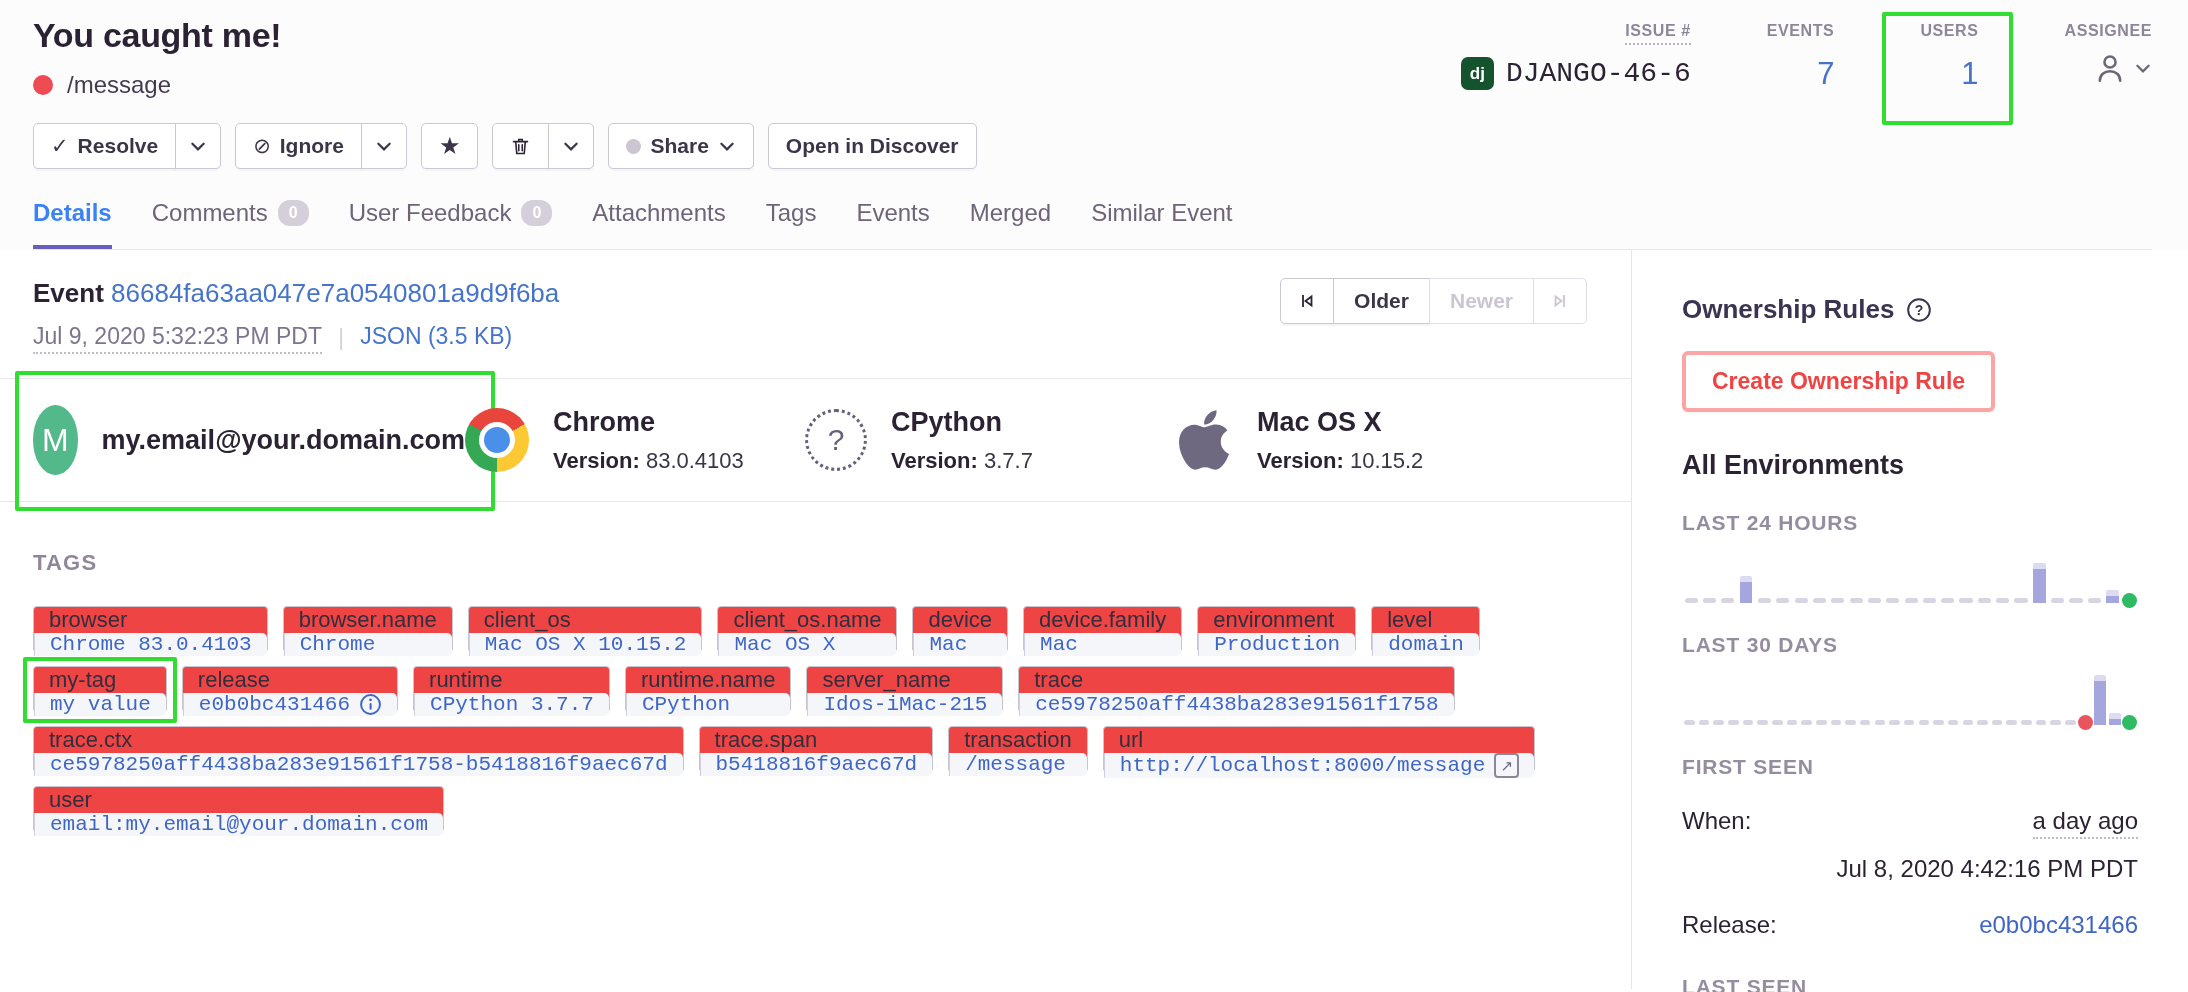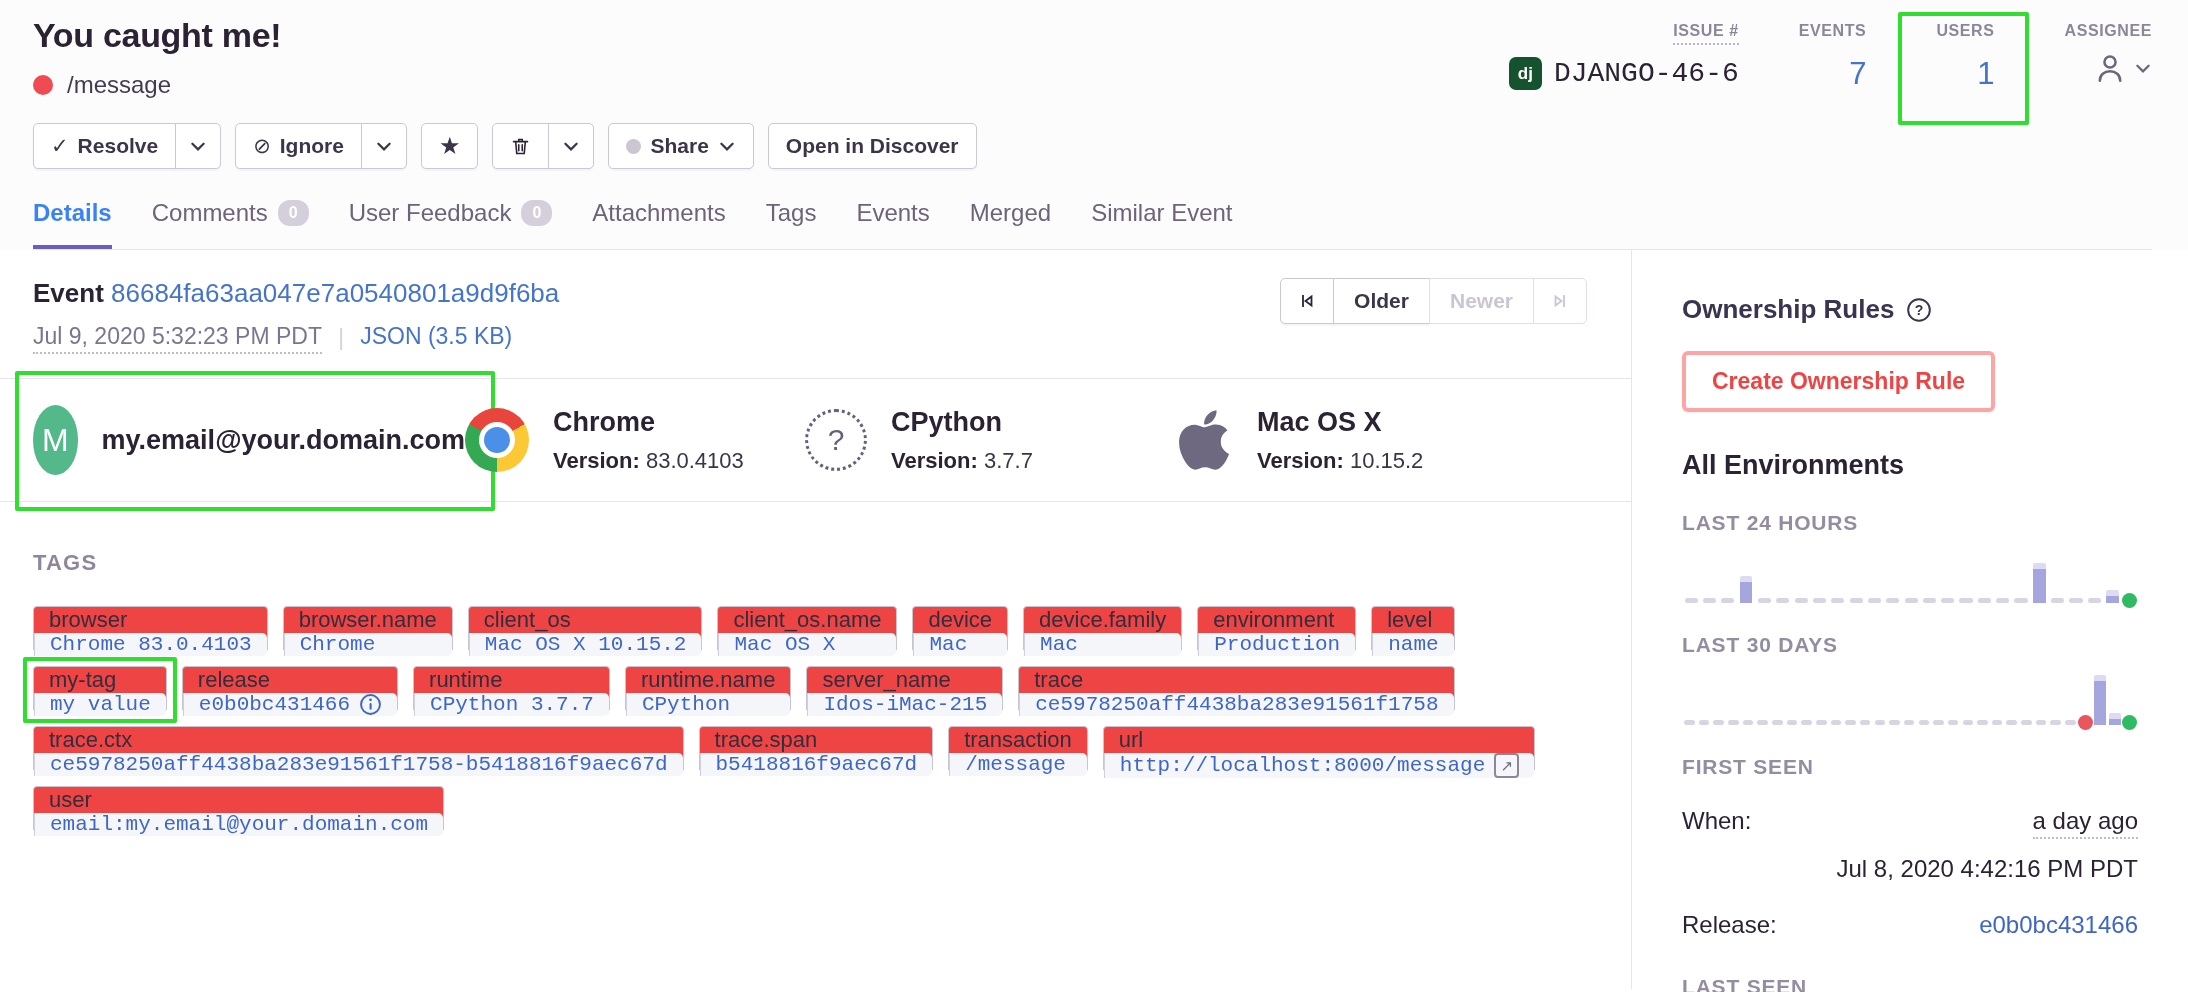--- a/index.html
+++ b/index.html
@@ -8,21 +8,21 @@
   .mono { font-family:"Liberation Mono","DejaVu Sans Mono",monospace; }
 
   
   .issue-header { background:#fcfcfd; padding:16px 36px 0 33px; }
   .header-top { display:flex; justify-content:space-between; }
   .page-title { font-size:34px; font-weight:700; letter-spacing:-0.3px; }
   .culprit-row { display:flex; align-items:center; gap:14px; margin-top:16px; }
   .level-dot { width:20px; height:20px; border-radius:50%; background:#ee4b52; }
   .culprit { font-size:24px; color:#433b50; }
 
-  .stats-row { display:flex; gap:60px; padding-top:6px; }
+  .stats-row { display:flex; gap:76px; padding-top:6px; }
   .stat-col { display:flex; flex-direction:column; align-items:flex-end; }
   .stat-label { font-size:16px; font-weight:700; letter-spacing:0.6px; color:#8d8599; }
   .stat-label.dotted { border-bottom:2px dotted #b9b2c4; padding-bottom:3px; }
   .stat-num { font-size:31px; color:#4674ca; margin-top:16px; }
   .issue-id-row { display:flex; align-items:center; gap:12px; margin-top:12px; }
   .dj-badge { width:33px; height:33px; border-radius:7px; background:#14532d; color:#fff;
               font-size:17px; font-weight:700; display:flex; align-items:center; justify-content:center; }
   .short-id { font-size:28px; color:#2b2233; }
   .assignee-icons { display:flex; align-items:center; gap:6px; margin-top:10px; }
 
@@ -358,21 +358,21 @@
           <div class="pill">
             <span class="pill-key">device.family</span>
             <a class="pill-value">Mac</a>
           </div>
           <div class="pill">
             <span class="pill-key">environment</span>
             <a class="pill-value">Production</a>
           </div>
           <div class="pill">
             <span class="pill-key">level</span>
-            <a class="pill-value">name</a>
+            <a class="pill-value">domain</a>
           </div>
           <div class="pill annotated">
             <span class="pill-key">my-tag</span>
             <a class="pill-value">my value</a>
             <div class="annotation-box"></div>
           </div>
           <div class="pill">
             <span class="pill-key">release</span>
             <a class="pill-value">e0b0bc431466<svg viewBox="0 0 20 20" width="23" height="23" class="mini-icon">
                 <circle cx="10" cy="10" r="8.2" fill="none" stroke="#3f66c5" stroke-width="1.7"></circle>

